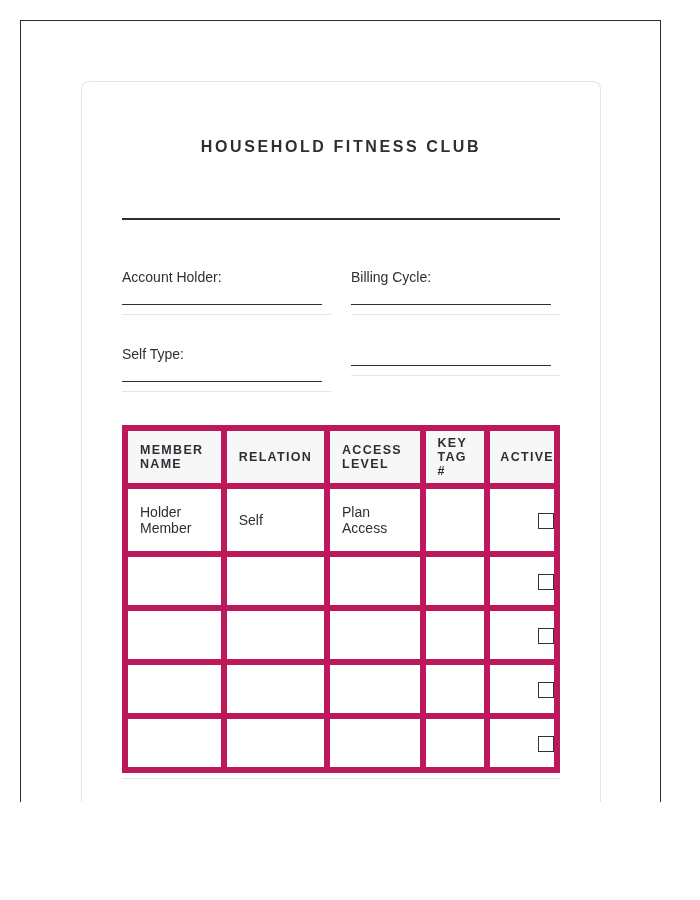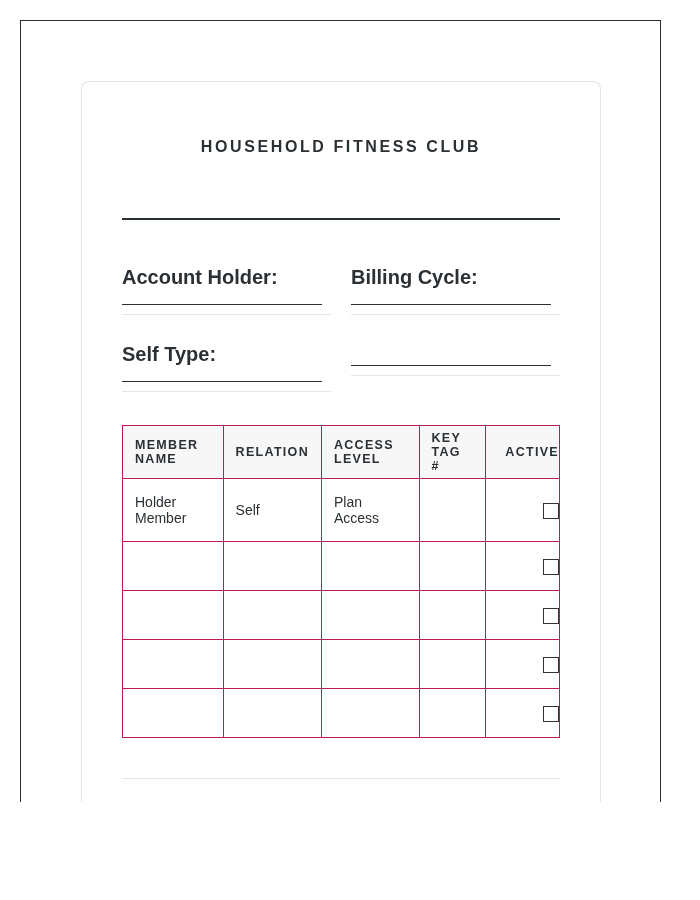--- a/index.html
+++ b/index.html
@@ -11,28 +11,28 @@
   .card {
     position:absolute; left:81px; top:81px; width:520px; height:721px;
     border:1px solid #e6e6e6; border-bottom:none; border-radius:8px 8px 0 0; box-sizing:border-box; background:#fff;
   }
   .title {
     position:absolute; left:122px; top:122px; width:438px; text-align:center;
     font-weight:bold; font-size:16px; letter-spacing:2.6px; line-height:38px; color:#2b3035;margin-top:6px;
   }
   .title-rule { position:absolute; left:122px; top:218px; width:438px; height:2px; background:#2b3035; }
   .field { position:absolute; width:209px; }
-  .field .label { font-size:20px; font-weight:bold; color:#2b3035; line-height:16px; }
+  .field .label { font-size:14px; font-weight:normal; color:#2b3035; line-height:16px; }
   .field .blank { margin-top:14px; width:200px; border-bottom:1px solid #2b3035; height:5px; }
   .field .underline { margin-top:9px; width:209px; border-bottom:1px solid #e6e6e6; }
   table.members {
     position:absolute; left:122px; top:425px; width:438px; border-collapse:collapse;
     font-size:14px; color:#2b3035;
   }
-  table.members th, table.members td { border:1px solid #be185d; padding:0 12px; text-align:left; vertical-align:middle; }
+  table.members th, table.members td { border:6px solid #be185d; padding:0 12px; text-align:left; vertical-align:middle; }
   table.members th {
     background:#f7f7f7; font-size:12.5px; font-weight:bold; letter-spacing:1.3px; line-height:14px; height:52px; color:#2b3035;
   }
   table.members td { height:48px; line-height:16px; }
   table.members tr.first td { height:62px; }
   table.members .center { text-align:right; padding:0; }
   .checkbox { display:inline-block; width:16px; height:16px; border:1px solid #333; box-sizing:border-box; vertical-align:middle; cursor:pointer; }
   .bottom-rule { position:absolute; left:122px; top:778px; width:438px; border-top:1px solid #e6e6e6; }
 </style>
 </head>

